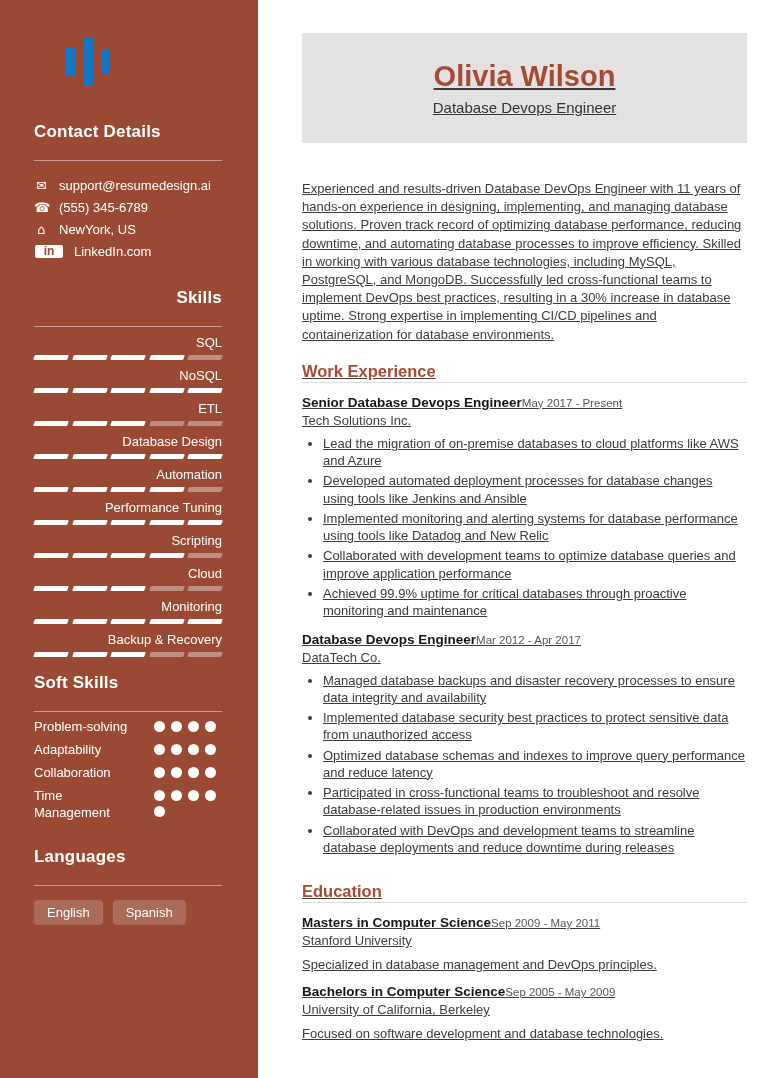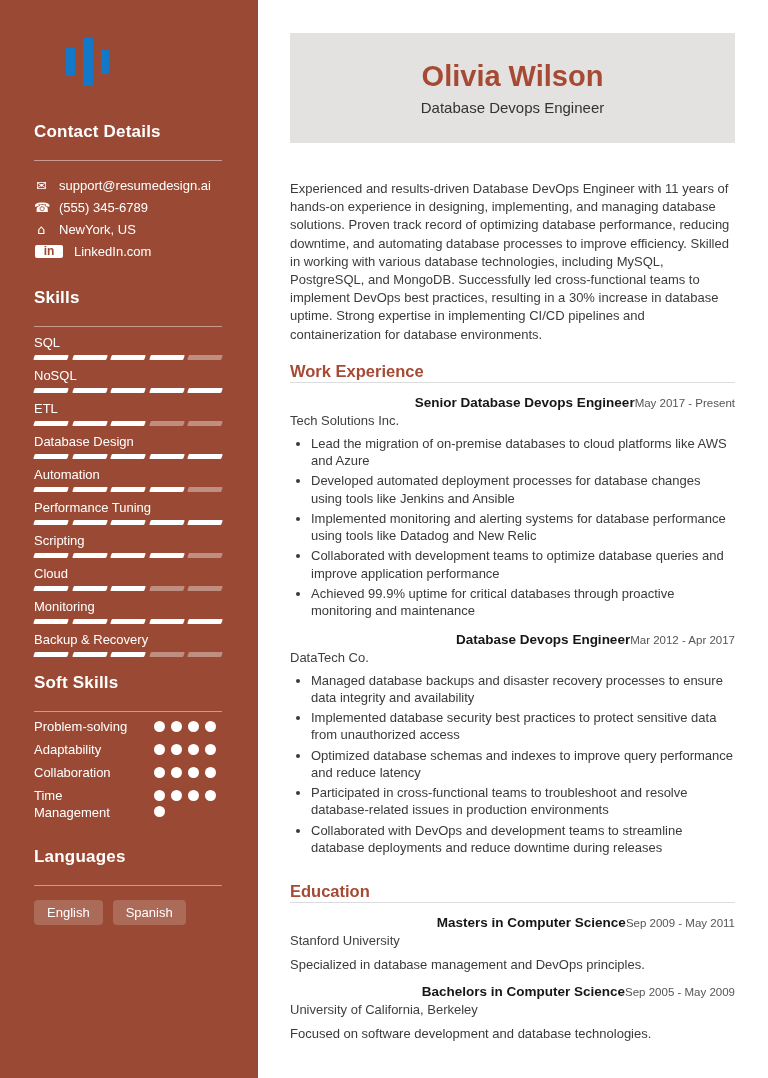--- a/index.html
+++ b/index.html
@@ -32,52 +32,52 @@
   }
   .contact{margin-top:36px;}
   .c-list{margin-top:13px;}
   .c-item{display:flex;align-items:center;gap:10px;font-size:13px;height:22px;}
   .c-icon{width:15px;text-align:center;font-family:"DejaVu Sans",sans-serif;font-size:13px;flex:none;}
   .li-box{
     width:28px;height:13px;background:#fff;color:var(--sidebar-bg);border-radius:2px;
     font-size:12px;font-weight:bold;display:flex;align-items:center;justify-content:center;
     font-family:"Liberation Sans",sans-serif;margin:0 1px;
   }
-  .skills-sec{margin-top:26px;}
+  .skills-sec{margin-top:26px;text-align:right;}
   .skill{margin-top:8px;}
   .s-label{font-size:13px;line-height:15px;}
   .s-bar{display:flex;gap:5px;margin-top:5px;}
   .s-seg{flex:1;height:5px;background:#fff;transform:skewX(-18deg);border-radius:1px;}
   .s-seg.off{opacity:.38;}
   .soft-sec{margin-top:16px;}
   .ss-row{display:flex;align-items:flex-start;margin-top:6px;}
   .ss-label{flex:1;font-size:13px;line-height:17px;white-space:nowrap;}
   .ss-row.wrap .ss-label{white-space:normal;max-width:82px;}
   .ss-dots{flex:none;width:68px;margin-left:auto;display:flex;flex-wrap:wrap;gap:5px 6px;padding-top:3px;}
   .dot{width:11px;height:11px;border-radius:50%;background:#fff;}
   .lang-sec{margin-top:26px;}
   .pills{margin-top:14px;display:flex;gap:10px;}
   .pill{background:rgba(255,255,255,.18);border-radius:4px;padding:5px 13px;font-size:13px;}
   
-  .main{position:absolute;left:290px;top:0;width:445px;color:var(--body-text);}
+  .main{position:absolute;left:302px;top:0;width:445px;color:var(--body-text);text-decoration:underline;}
   .hdr{
     margin-top:33px;height:110px;background:var(--header-bg);
     display:flex;flex-direction:column;align-items:center;justify-content:center;
   }
   .name{font-size:29px;font-weight:bold;color:var(--accent);}
   .job-title{font-size:15px;color:#333;margin-top:6px;}
   .summary{margin-top:37px;font-size:13px;line-height:1.4;color:#3c3c3c;}
   .section{margin-top:18px;}
   .section.edu{margin-top:26px;}
   .sec-heading{
     font-size:16.5px;font-weight:bold;color:var(--accent);
     padding-bottom:1px;border-bottom:1px solid var(--rule);
   }
   .entry{margin-top:12px;}
-  .e-head{display:flex;justify-content:flex-end;align-items:baseline;}
+  .e-head{display:flex;justify-content:flex-start;align-items:baseline;}
   .e-title{font-size:13.5px;font-weight:bold;color:#161616;}
   .e-date{font-size:11.5px;color:#555;flex:none;}
   .e-sub{font-size:13px;color:#3f3f3f;margin-top:3px;}
   ul.bullets{margin:7px 0 0;padding-left:21px;font-size:13px;line-height:1.33;color:#3a3a3a;}
   ul.bullets li{margin-bottom:3px;}
   .e-desc{margin-top:9px;font-size:13px;color:#3a3a3a;}
 </style>
 </head>
 <body>
 

